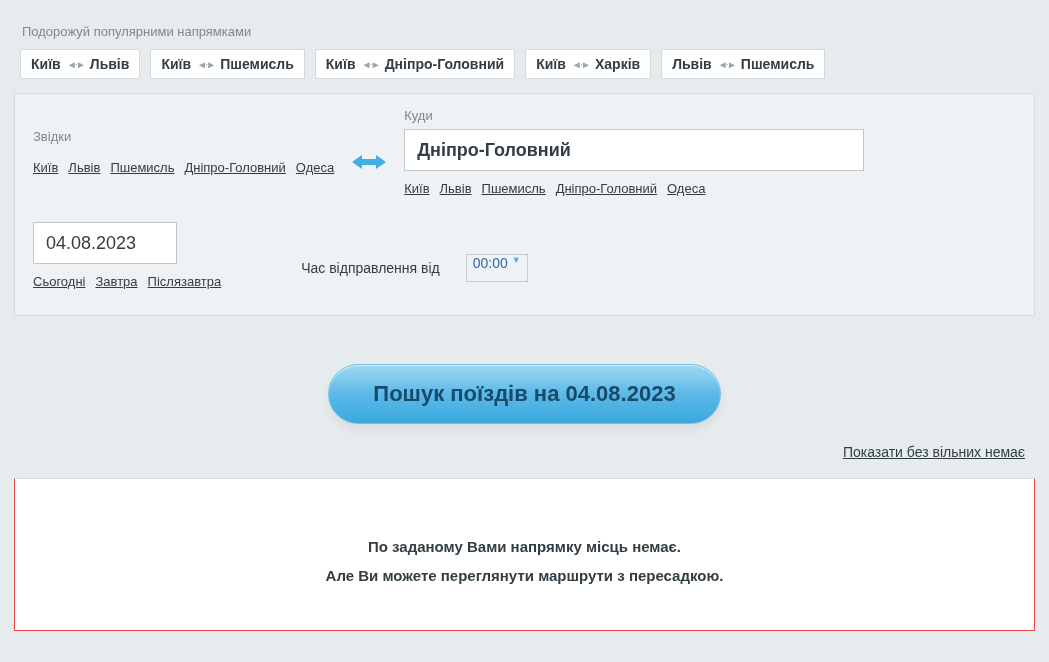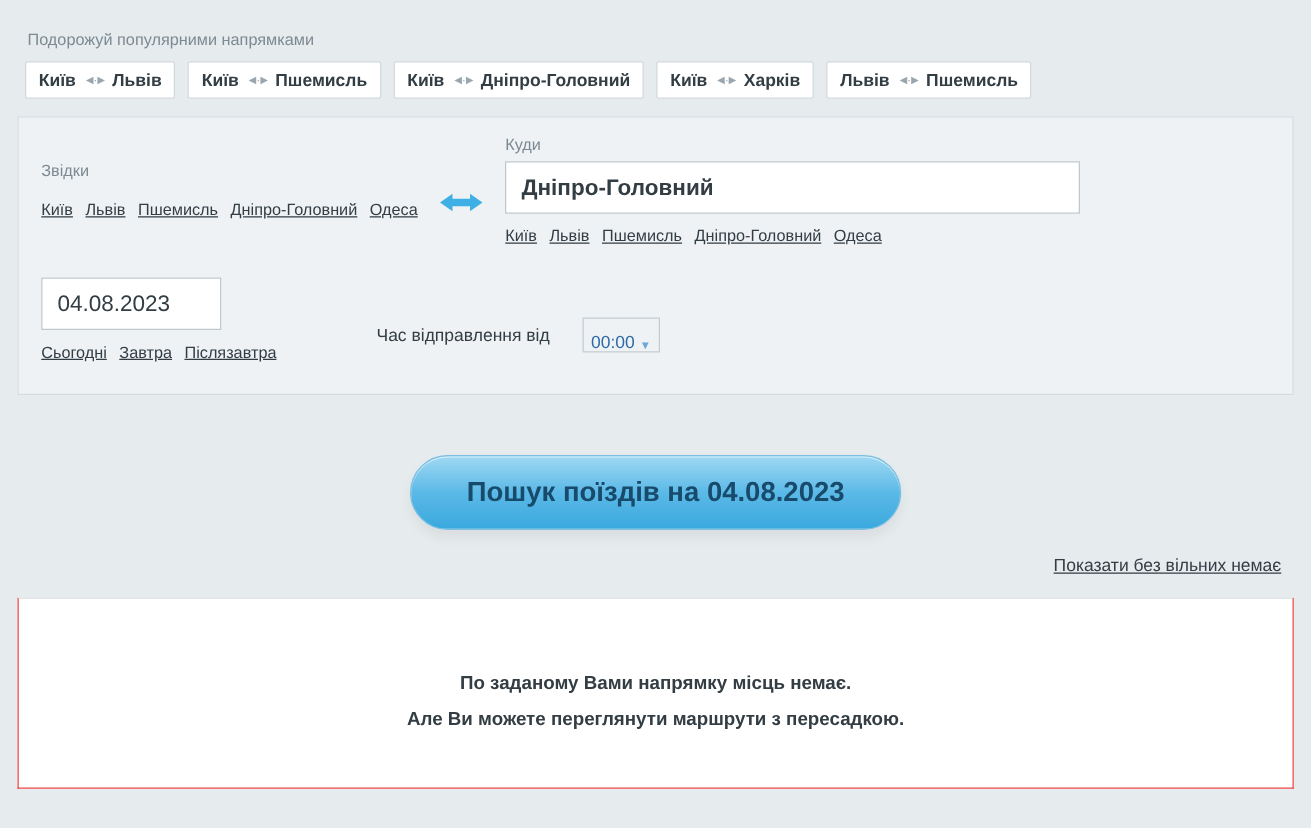--- a/index.html
+++ b/index.html
@@ -105,21 +105,21 @@
   }
   .time-label { font-size: 14px; color: #333d44; }
   .time-select {
     background: #eef2f4;
     border: 1px solid #c4ccd1;
     height: 28px;
     padding: 0 6px;
     font-size: 14px;
     color: #2e6aa8;
     display: flex;
-    align-items: flex-end;
+    align-items: flex-start;
     gap: 4px;
     cursor: pointer;
   }
   .time-select .tri { color: #6aa6d8; font-size: 9px; }
   .search-btn-wrap {
     display: flex;
     justify-content: center;
     padding: 48px 0 10px 0;
   }
   .search-btn {

